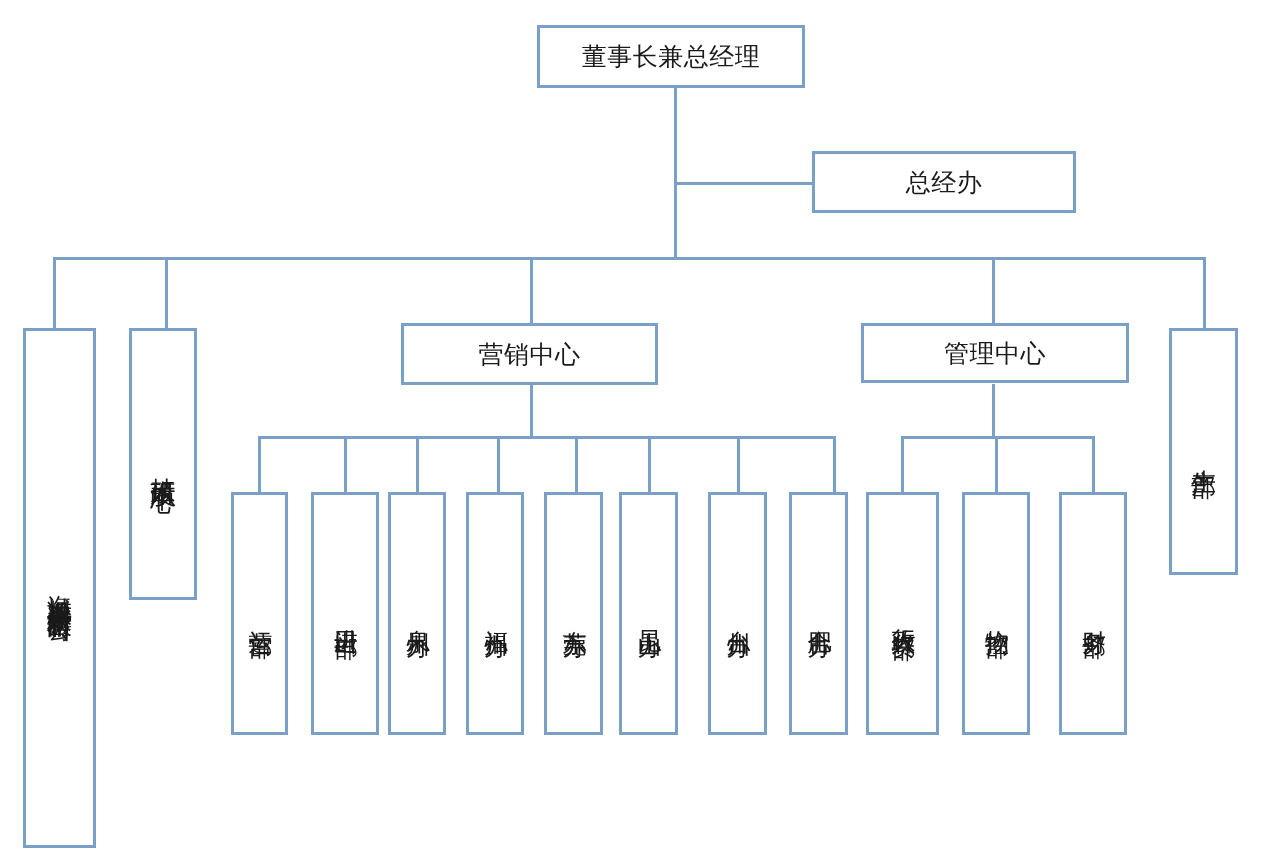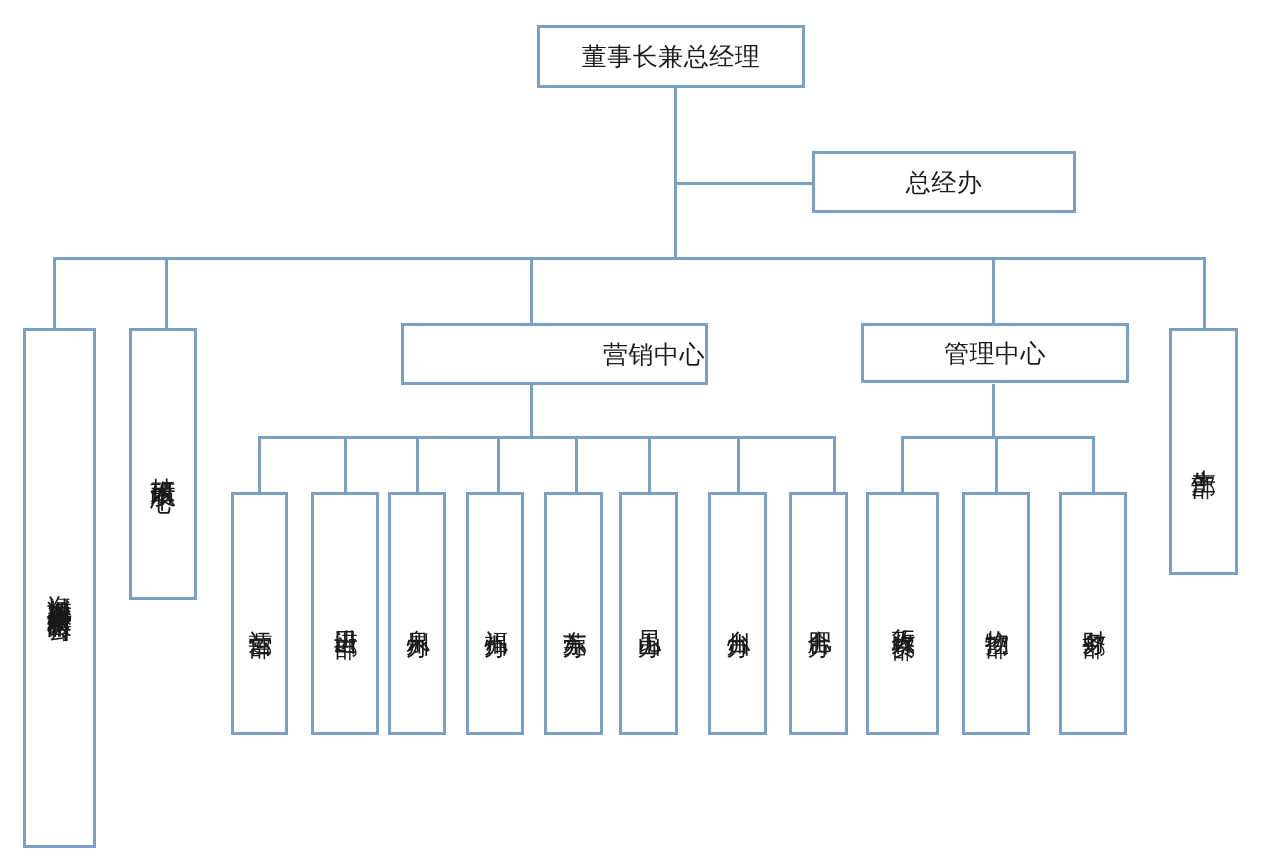--- a/index.html
+++ b/index.html
@@ -97,21 +97,21 @@
   </div>
 
   <div class="node v" style="left:23px; top:328px; width:73px; height:520px;">
     <span class="label">海城旭丰粉体新材料有限公司</span>
   </div>
 
   <div class="node v" style="left:129px; top:328px; width:68px; height:272px;">
     <span class="label">技术研发中心</span>
   </div>
 
-  <div class="node h" style="left:401px; top:323px; width:307px; height:62px;justify-content:flex-end;">
+  <div class="node h" style="left:401px; top:323px; width:257px; height:62px;">
     <span class="label">营销中心</span>
   </div>
 
   <div class="node h" style="left:861px; top:323px; width:268px; height:60px;">
     <span class="label">管理中心</span>
   </div>
 
   <div class="node v" style="left:1169px; top:328px; width:69px; height:247px;">
     <span class="label">生产部</span>
   </div>

